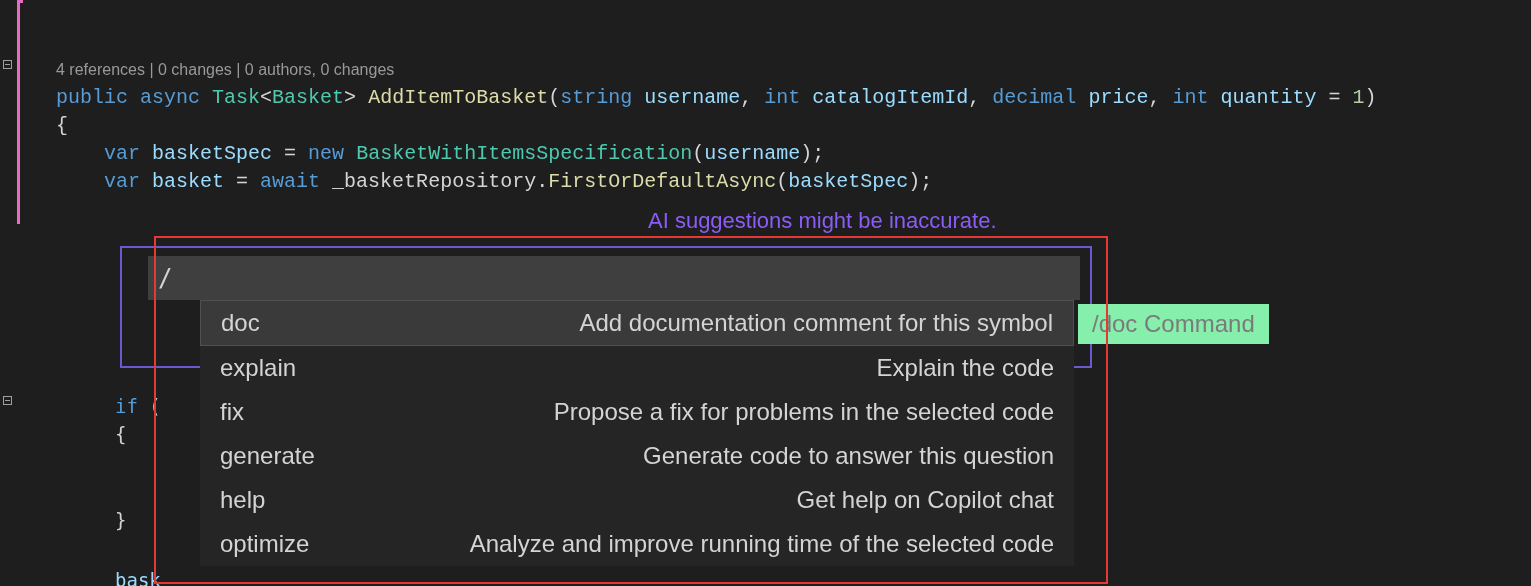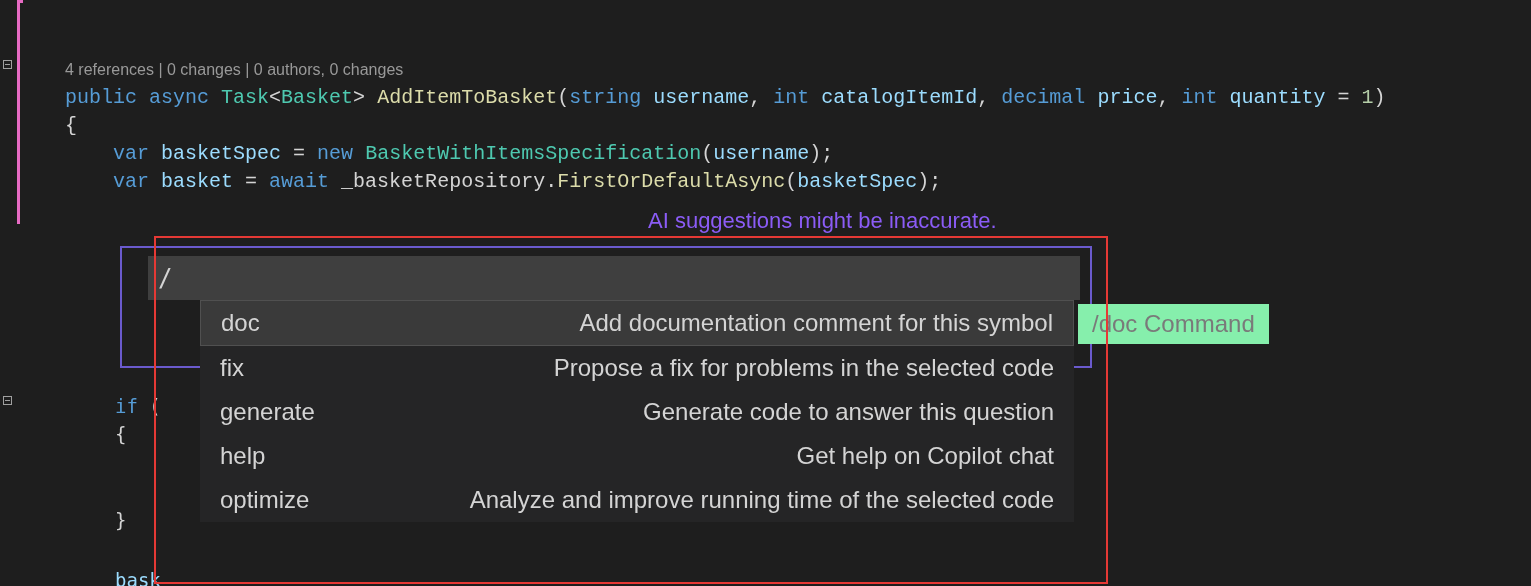--- a/index.html
+++ b/index.html
@@ -8,21 +8,21 @@
     font-family: Consolas, 'Courier New', monospace;
     font-size: 20px;
     color: #d4d4d4;
     width: 1531px;
     height: 586px;
     overflow: hidden;
     position: relative;
   }
   .editor {
     position: relative;
-    padding-left: 25px;
+    padding-left: 16px;
   }
   .gutter {
     position: absolute;
     left: 0;
     top: 0;
     bottom: 0;
     width: 20px;
     background: #1e1e1e;
   }
   .collapse-box {
@@ -192,20 +192,24 @@
 </div>
 
 <div class="tooltip">/doc Command</div>
 
 <div class="suggestions">
     <div class="sugg-row selected">
       <span class="sugg-name">doc</span>
       <span class="sugg-desc">Add documentation comment for this symbol</span>
     </div>
     <div class="sugg-row">
+      <span class="sugg-name">explain</span>
+      <span class="sugg-desc">Explain the code</span>
+    </div>
+    <div class="sugg-row">
       <span class="sugg-name">fix</span>
       <span class="sugg-desc">Propose a fix for problems in the selected code</span>
     </div>
     <div class="sugg-row">
       <span class="sugg-name">generate</span>
       <span class="sugg-desc">Generate code to answer this question</span>
     </div>
     <div class="sugg-row">
       <span class="sugg-name">help</span>
       <span class="sugg-desc">Get help on Copilot chat</span>

